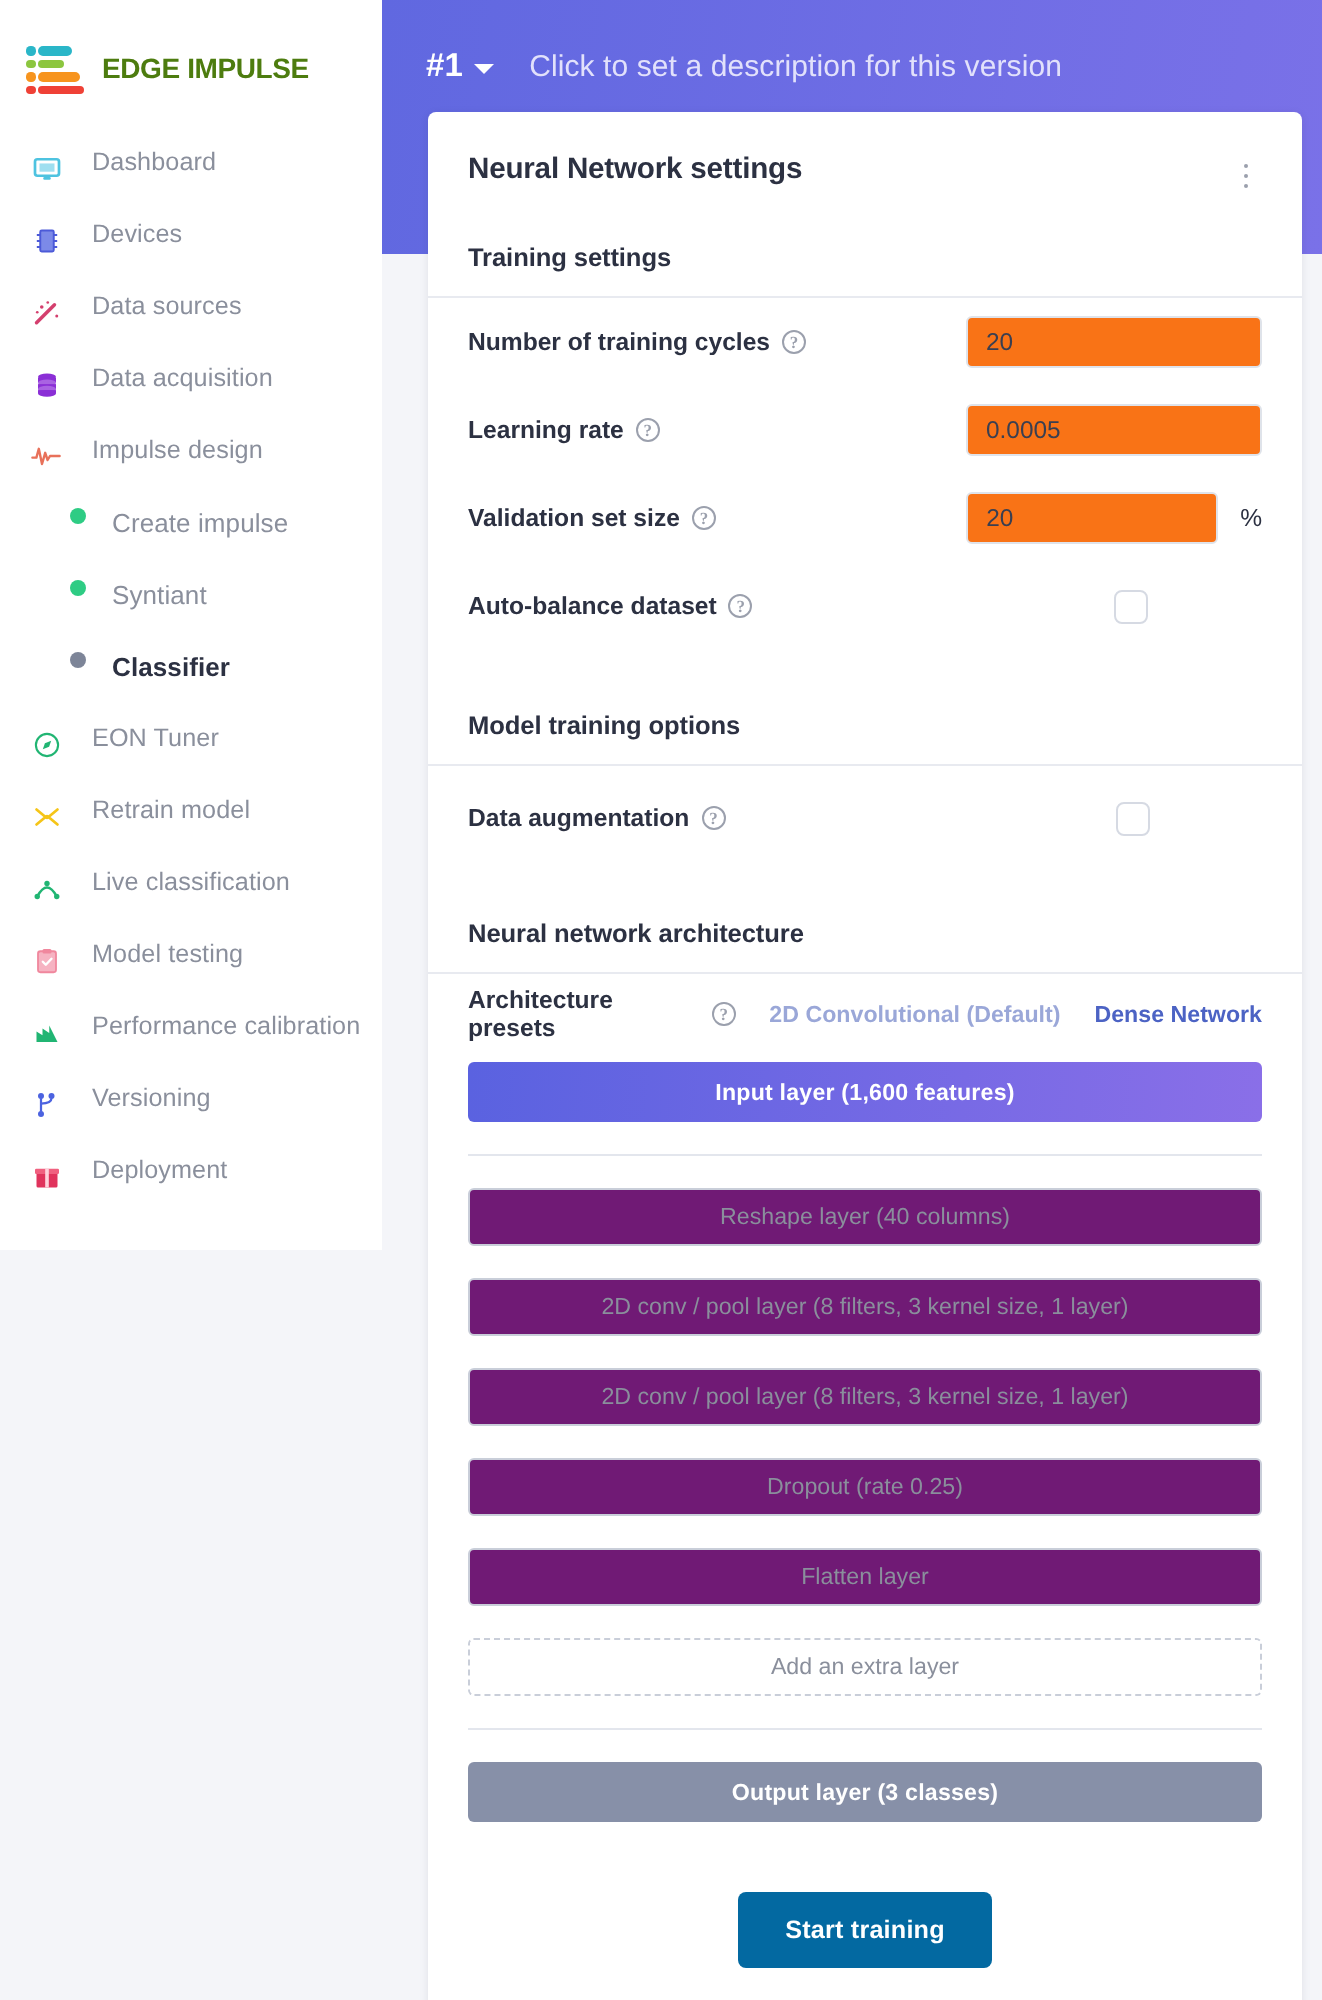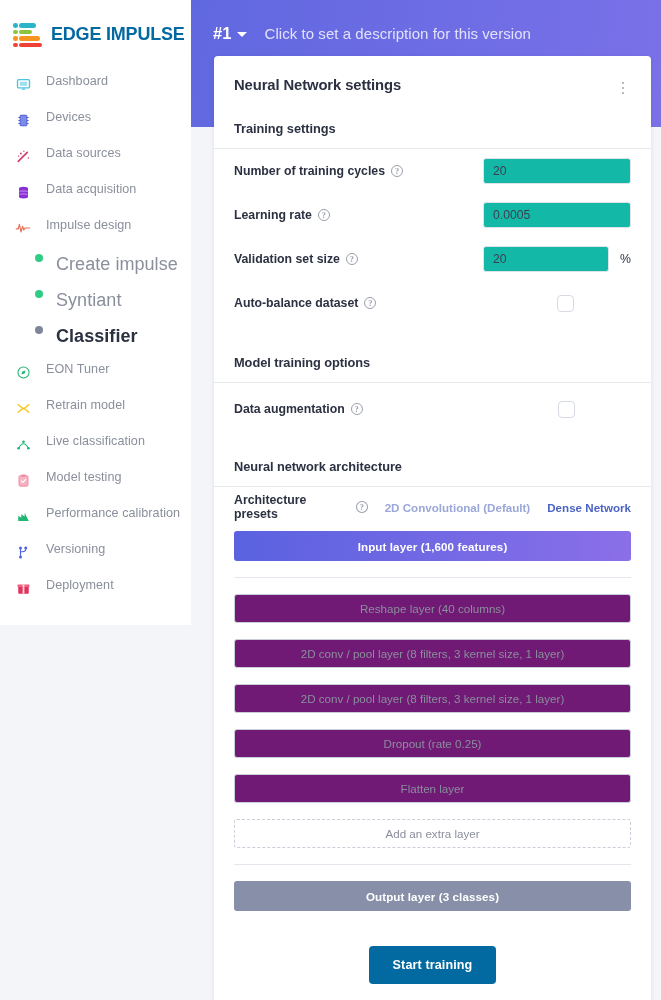--- a/index.html
+++ b/index.html
@@ -20,41 +20,41 @@
   }
   .logo-wrap {
     display: flex; align-items: center;
     padding: 16px 0 0 13px;
     height: 52px;
   }
   .logo-mark { width: 29px; height: 25px; position: relative; margin-right: 9px; }
   .logo-bar { position: absolute; height: 4.5px; border-radius: 2.5px; }
   .logo-dot { position: absolute; width: 4.5px; height: 4.5px; border-radius: 50%; }
   .logo-text {
-    font-size: 18px; font-weight: 700; letter-spacing: -0.2px;
-    color: #0369a1; white-space: nowrap;
+    font-size: 14px; font-weight: 700; letter-spacing: -0.2px;
+    color: #4d7c0f; white-space: nowrap;
   }
 
   .nav { margin-top: 22px; }
   .nav-item {
     display: flex; 
     height: 36px; padding-left: 13px;
     cursor: pointer;
   }
   .nav-icon {
     width: 20px; height: 20px; margin-right: 13px;
     display: flex; align-items: center; justify-content: center;
     flex: 0 0 20px;
   }
   .nav-label {
     font-size: 12.6px; color: #8a8f9c; letter-spacing: 0.05px;
     white-space: nowrap;
   }
   .nav-sub { padding-left: 35px; height: 36px; }
-  .nav-sub .nav-label { font-size: 18px; }
+  .nav-sub .nav-label { font-size: 13px; }
   .nav-sub.active .nav-label { color: #2c3142; font-weight: 700; }
   .dot { width: 8px; height: 8px; border-radius: 50%; margin-right: 13px; flex: 0 0 8px; }
 
   
   #purple-band {
     position: absolute; left: 191px; top: 0;
     width: 470px; height: 127px;
     background: linear-gradient(100deg, #6068e0 0%, #7a71e8 100%);
   }
   #version-row {
@@ -119,21 +119,21 @@
     display: inline-flex; align-items: center; justify-content: center;
     width: 12px; height: 12px; border-radius: 50%;
     border: 1px solid #9ba0ad; color: #9ba0ad;
     font-size: 8.5px; font-weight: 700; margin-left: 6px;
     line-height: 1; cursor: pointer; font-family: "Liberation Serif", serif;
   }
   .field-ctl { margin-left: auto; display: flex; align-items: center; }
   .txt-input {
     width: 148px; height: 26px;
     border: 1px solid #dfe3ea; border-radius: 3px;
-    background: #14b8a6;
+    background: #f97316;
     font-size: 12.2px; color: #3a3f51;
     padding: 0 9px;
     font-family: "Liberation Sans", sans-serif;
     outline: none;
   }
   .txt-input.short { width: 126px; }
   .unit { font-size: 12.3px; color: #2c3142; font-weight: 400; margin-left: 11px; }
   .chk {
     width: 17px; height: 17px; border: 1.3px solid #d6dae3;
     border-radius: 4px; background: #ffffff; cursor: pointer;

